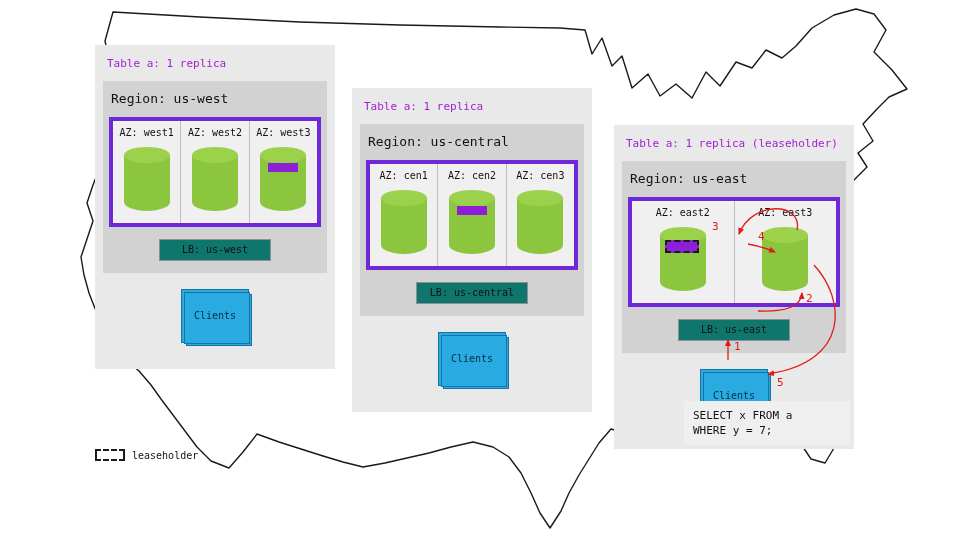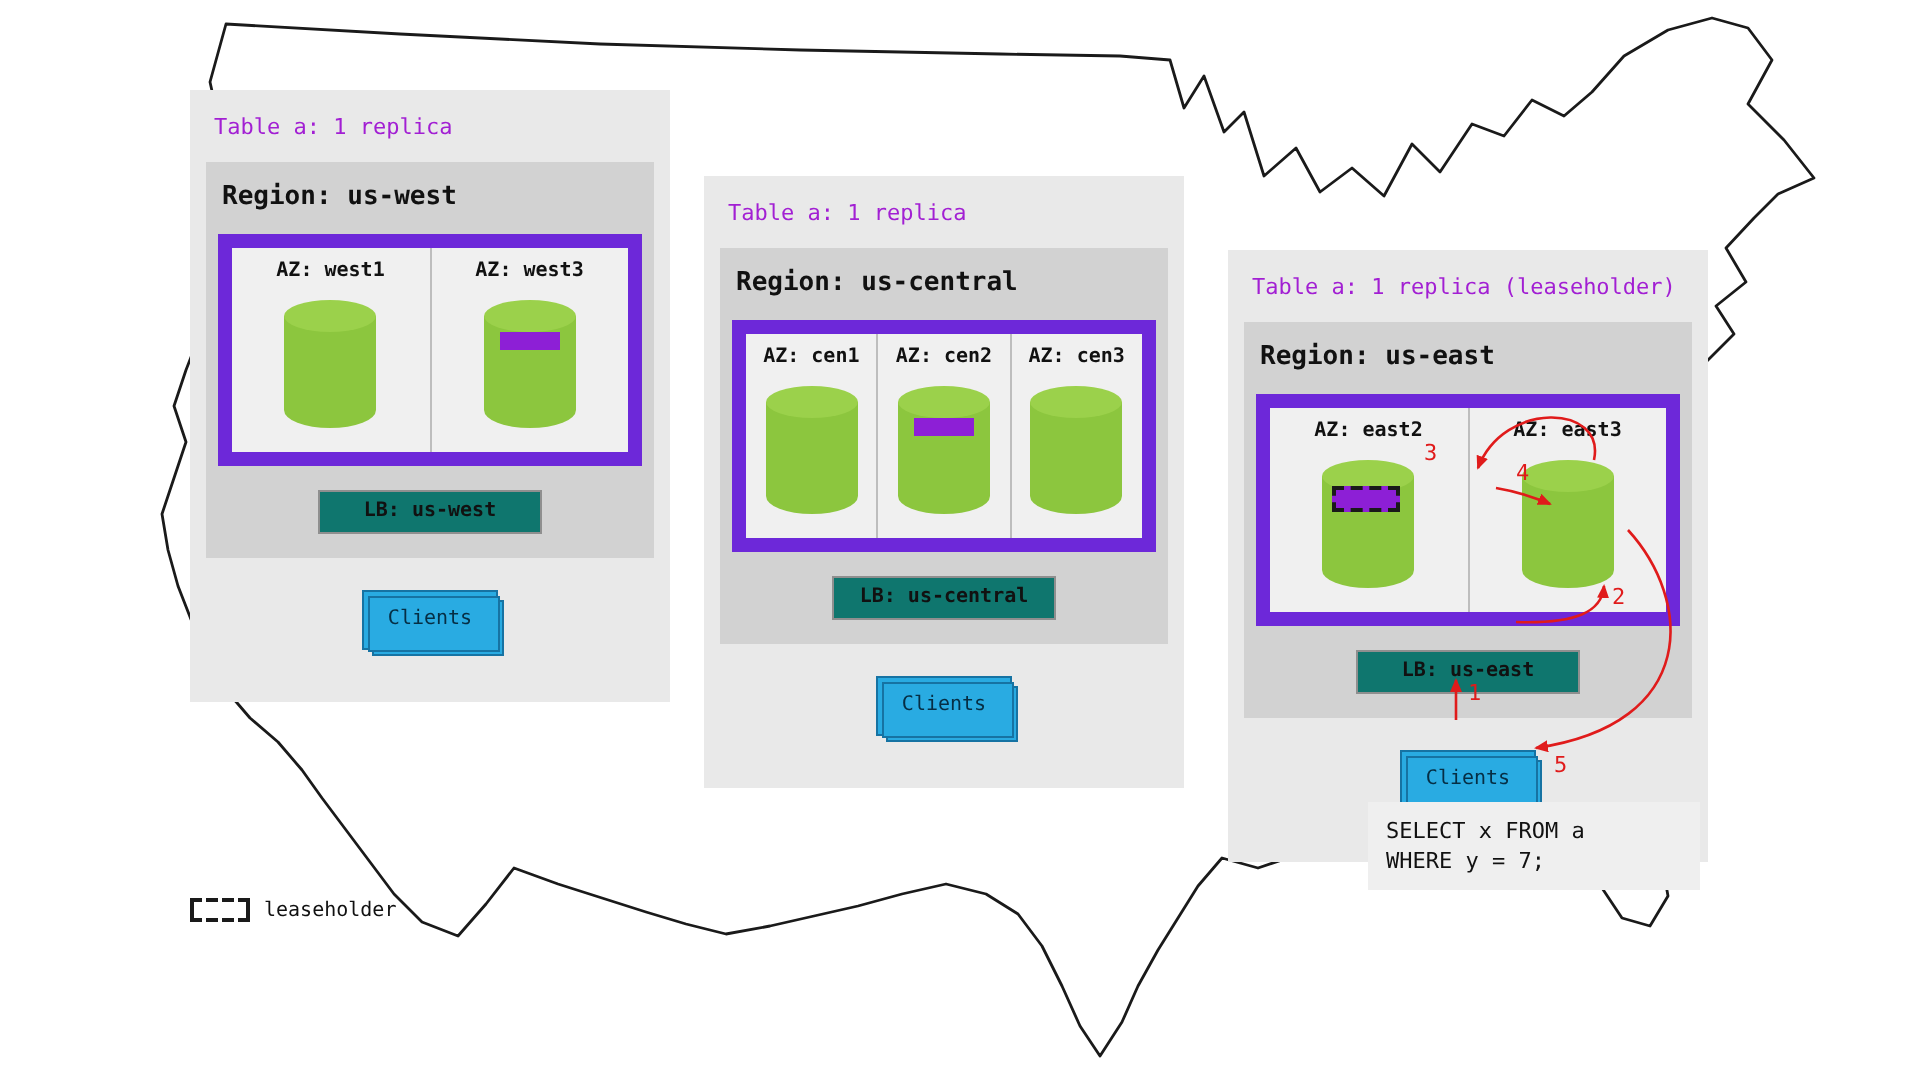--- a/index.html
+++ b/index.html
@@ -12,43 +12,43 @@
 
   
   .panel { position:absolute; width:240px; background:#e9e9e9; padding:8px 8px 0;
            box-sizing:border-box; z-index:1; }
   .panel-west    { left:95px;  top:45px;  }
   .panel-central { left:352px; top:88px;  }
   .panel-east    { left:614px; top:125px; }
 
   .table-label { color:#a21fd3; font-size:11px; line-height:14px; padding:4px 4px 10px; white-space:nowrap; }
 
-  .region-box { background:#d2d2d2; padding:6px;font-weight:bold; }
+  .region-box { background:#d2d2d2; padding:6px; }
   .region-title { font-size:13px; line-height:16px; padding:4px 2px 10px; }
 
-  .az-row { display:flex; background:#f0f0f0; border:7px solid #6d28d9; }
+  .az-row { display:flex; background:#f0f0f0; border:4px solid #6d28d9; }
   .az-col { flex:1; text-align:center; padding:6px 0 12px; border-right:1px solid #bdbdbd; }
   .az-col:last-child { border-right:none; }
   .az-label { font-size:10px; line-height:12px; margin-bottom:8px; }
 
   .cylinder { position:relative; width:46px; height:64px; margin:0 auto; }
   .cyl-body { position:absolute; left:0; top:8px; width:46px; height:56px; background:#8cc63e;
               border-radius:0 0 23px 23px / 0 0 9px 9px; }
   .cyl-top  { position:absolute; left:0; top:0; width:46px; height:16px; background:#9bd14b;
               border-radius:50%; }
   .replica-band { position:absolute; left:8px; top:16px; width:30px; height:9px; background:#8d1fd6; z-index:2; }
   .replica-band.leaseholder { left:5px; top:13px; border:2px dashed #1a1a1a; }
 
   .lb-box { width:110px; margin:12px auto 6px; background:#0f766e; border:1px solid #8f8f8f;
             font-size:10px; line-height:12px; text-align:center; padding:4px 0; }
 
   .clients-wrap { text-align:center; padding:16px 0 26px; }
   .clients-btn { display:inline-block; position:relative; z-index:0; background:#29abe2;
                  border:1px solid #1673a3; color:#062e44; font-size:10px; line-height:12px;
-                 padding:8px 12px; }
+                 padding:20px 12px; }
   .clients-btn::before { content:""; position:absolute; left:4px; top:4px; width:100%; height:100%;
                  background:#29abe2; border:1px solid #1673a3; box-sizing:border-box; z-index:-1; }
   .clients-btn::after  { content:""; position:absolute; left:2px; top:2px; width:100%; height:100%;
                  background:#29abe2; border:1px solid #1673a3; box-sizing:border-box; z-index:-1; }
 
   
   .query-box { position:absolute; left:684px; top:401px; width:166px; box-sizing:border-box;
                background:#efefef; padding:7px 9px; font-size:11px; line-height:15px;
                white-space:nowrap; z-index:1; }
 
@@ -84,20 +84,28 @@
          L103,329 L96,311 L89,293 L84,275 L81,257 L87,239 L93,221 L87,203 L93,185 L100,167 L97,149 L104,131 L99,113 L107,95 L102,77 L109,59 L105,41 Z" fill="none" stroke="#1a1a1a" stroke-width="1.4" stroke-linejoin="round"></path>
   </svg>
 
   <div class="panel panel-west">
     <div class="table-label">Table a: 1 replica</div>
     <div class="region-box">
       <div class="region-title">Region: us-west</div>
       <div class="az-row">
         <div class="az-col">
           <div class="az-label">AZ: west1</div>
+          <div class="cylinder">
+            <div class="cyl-body"></div>
+            <div class="cyl-top"></div>
+
+          </div>
+        </div>
+        <div class="az-col">
+          <div class="az-label">AZ: west2</div>
           <div class="cylinder">
             <div class="cyl-body"></div>
             <div class="cyl-top"></div>
 
           </div>
         </div>
         <div class="az-col">
           <div class="az-label">AZ: west3</div>
           <div class="cylinder">
             <div class="cyl-body"></div>

